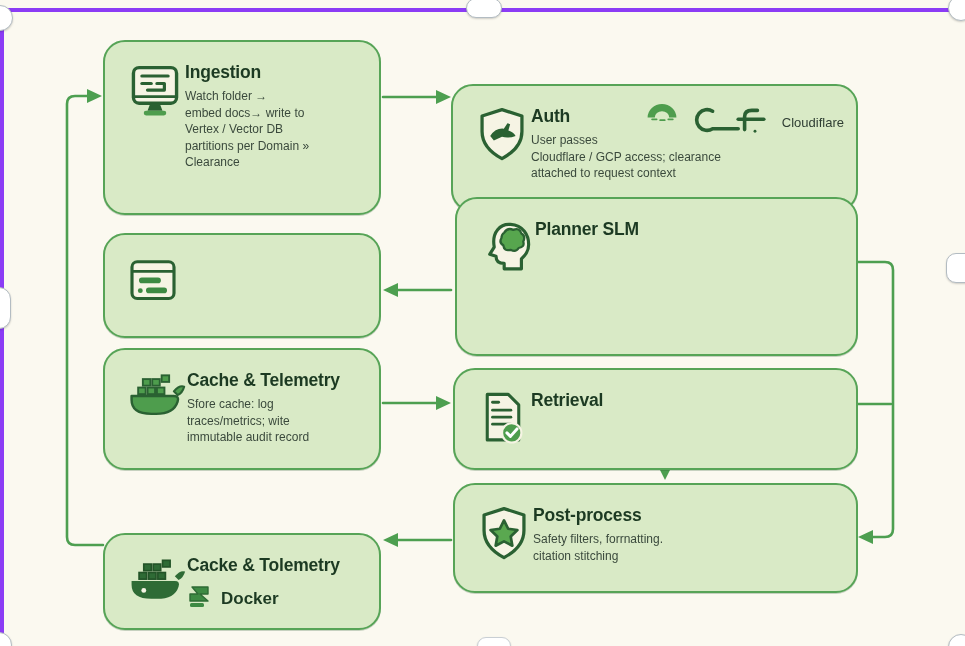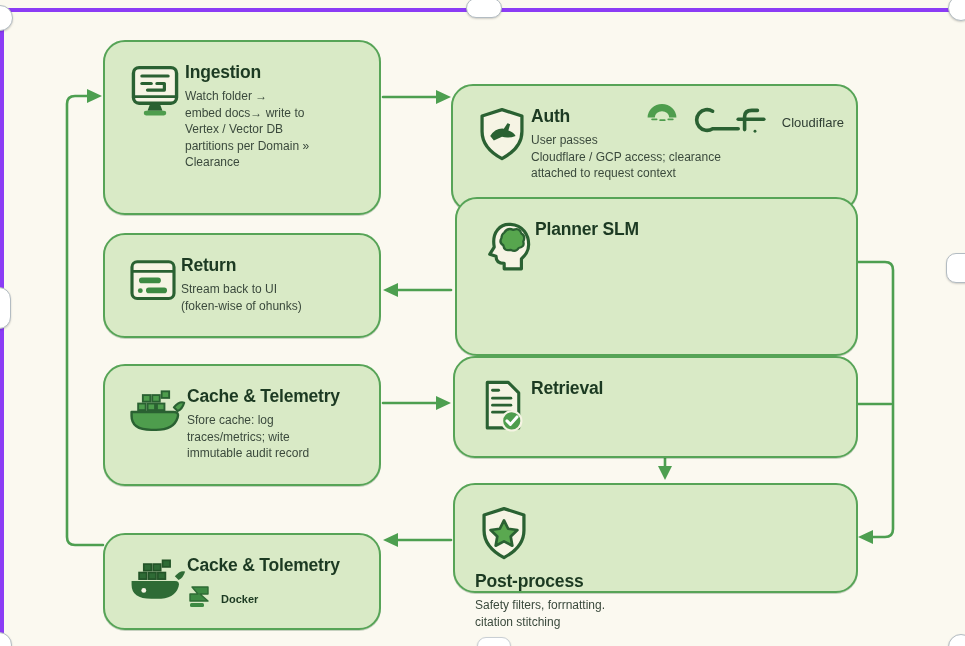--- a/index.html
+++ b/index.html
@@ -45,21 +45,21 @@
   .arrows{position:absolute;left:0;top:0;z-index:2;}
   .arrows .stroke{stroke:var(--arrow,#4d9f50);}
   .arrows .head{fill:var(--arrow,#4d9f50);}
   
   .auth-badges{
     position:absolute;top:14px;right:12px;display:flex;align-items:center;gap:7px;
   }
   .cf-label{font-size:13px;color:#2f3e33;text-align:center;}
   
   .docker-row{display:flex;align-items:center;gap:8px;margin-top:10px;}
-  .docker-label{font-size:11px;font-weight:700;color:var(--title_text,#1c3a22);}
+  .docker-label{font-size:17px;font-weight:700;color:var(--title_text,#1c3a22);}
 </style>
 </head>
 <body style="--background: #fbf9f0; --node_fill: #d9eac6; --node_border: #57a457; --arrow: #4d9f50; --title_text: #1c3a22; --body_text: #3a493c; --selection: #8b3cf5; --icon_dark: #2a6132; --icon_mid: #4e9d4d; --icon_cream: #f6f4e4;">
 
 <div id="canvas">
 
   <div class="sel-line sel-top"></div>
   <div class="sel-line sel-left"></div>
 
   <svg class="arrows" width="965" height="646" viewBox="0 0 965 646">
@@ -159,28 +159,23 @@
     <div class="node" style="left:103px;top:233px;width:278px;height:105px;">
       <div class="icon-col">
         <svg width="56" height="56" viewBox="0 0 64 64">
           <rect x="8" y="10" width="48" height="42" rx="6" fill="#f6f4e4" stroke="#2a6132" stroke-width="3.6"></rect>
           <line x1="8" y1="21" x2="56" y2="21" stroke="#2a6132" stroke-width="3"></line>
           <rect x="16" y="28" width="25" height="6.5" rx="3.2" fill="#3d8a43"></rect>
           <circle cx="17.5" cy="43" r="2.8" fill="#3d8a43"></circle>
           <rect x="24" y="39.5" width="24" height="6.5" rx="3.2" fill="#3d8a43"></rect>
         </svg>
       </div>
-      <div class="content">
-        <div class="title">Return</div>
-        <div class="body">Stream back to UI
-(foken-wise of ohunks)</div>
-      </div>
-    </div>
-
-    <div class="node" style="left:103px;top:364px;width:278px;height:122px;">
+    </div>
+
+    <div class="node" style="left:103px;top:348px;width:278px;height:122px;">
       <div class="icon-col">
         <svg width="62" height="56" viewBox="0 0 66 58">
           <g fill="#4e9d4d" stroke="#2a6132" stroke-width="2">
             <rect x="19" y="11" width="8" height="7"></rect>
               <rect x="29" y="11" width="8" height="7"></rect>
               <rect x="39" y="7" width="8" height="7"></rect>
             <rect x="14" y="20" width="8" height="7"></rect>
               <rect x="24" y="20" width="8" height="7"></rect>
               <rect x="34" y="20" width="8" height="7"></rect>
           </g>
@@ -189,38 +184,38 @@
         </svg>
       </div>
       <div class="content">
         <div class="title">Cache &amp; Telemetry</div>
         <div class="body">Sfore cache: log
 traces/metrics; wite
 immutable audit record</div>
       </div>
     </div>
 
-    <div class="node" style="left:453px;top:356px;width:405px;height:102px;">
+    <div class="node" style="left:453px;top:368px;width:405px;height:102px;">
       <div class="icon-col">
         <svg width="56" height="60" viewBox="0 0 64 64">
           <path d="M14 5 H38 L50 17 V57 H14 Z" fill="#f6f4e4" stroke="#2a6132" stroke-width="3.5" stroke-linejoin="round"></path>
           <line x1="20" y1="14" x2="27" y2="14" stroke="#2a6132" stroke-width="3.2" stroke-linecap="round"></line>
           <line x1="20" y1="23" x2="41" y2="23" stroke="#2a6132" stroke-width="3.2" stroke-linecap="round"></line>
           <line x1="20" y1="31" x2="41" y2="31" stroke="#2a6132" stroke-width="3.2" stroke-linecap="round"></line>
           <line x1="20" y1="39" x2="41" y2="39" stroke="#2a6132" stroke-width="3.2" stroke-linecap="round"></line>
           <circle cx="42" cy="49" r="11" fill="#4e9d4d" stroke="#f6f4e4" stroke-width="2.4"></circle>
           <path d="M36.5 49 l4 4 7.5 -8.5" stroke="#ffffff" stroke-width="3.4" fill="none" stroke-linecap="round" stroke-linejoin="round"></path>
         </svg>
       </div>
       <div class="content">
         <div class="title">Retrieval</div>
       </div>
     </div>
 
-    <div class="node" style="left:453px;top:483px;width:405px;height:110px;flex-direction:column;">
+    <div class="node" style="left:453px;top:483px;width:405px;height:110px;">
       <div class="icon-col">
         <svg width="58" height="62" viewBox="0 0 64 64">
           <path d="M32 4 L54 11 V28 C54 42 45 51 32 58 C19 51 10 42 10 28 V11 Z" fill="#f6f4e4" stroke="#2a6132" stroke-width="3.6" stroke-linejoin="round"></path>
           <path d="M32 17 l4.6 9.2 10.2 1.4 -7.4 7.2 1.8 10.1 -9.2 -4.8 -9.2 4.8 1.8 -10.1 -7.4 -7.2 10.2 -1.4 z" fill="#5aa850" stroke="#2a6132" stroke-width="3" stroke-linejoin="round"></path>
         </svg>
       </div>
       <div class="content">
         <div class="title">Post-process</div>
         <div class="body">Safety filters, forrnatting.
 citation stitching</div>

